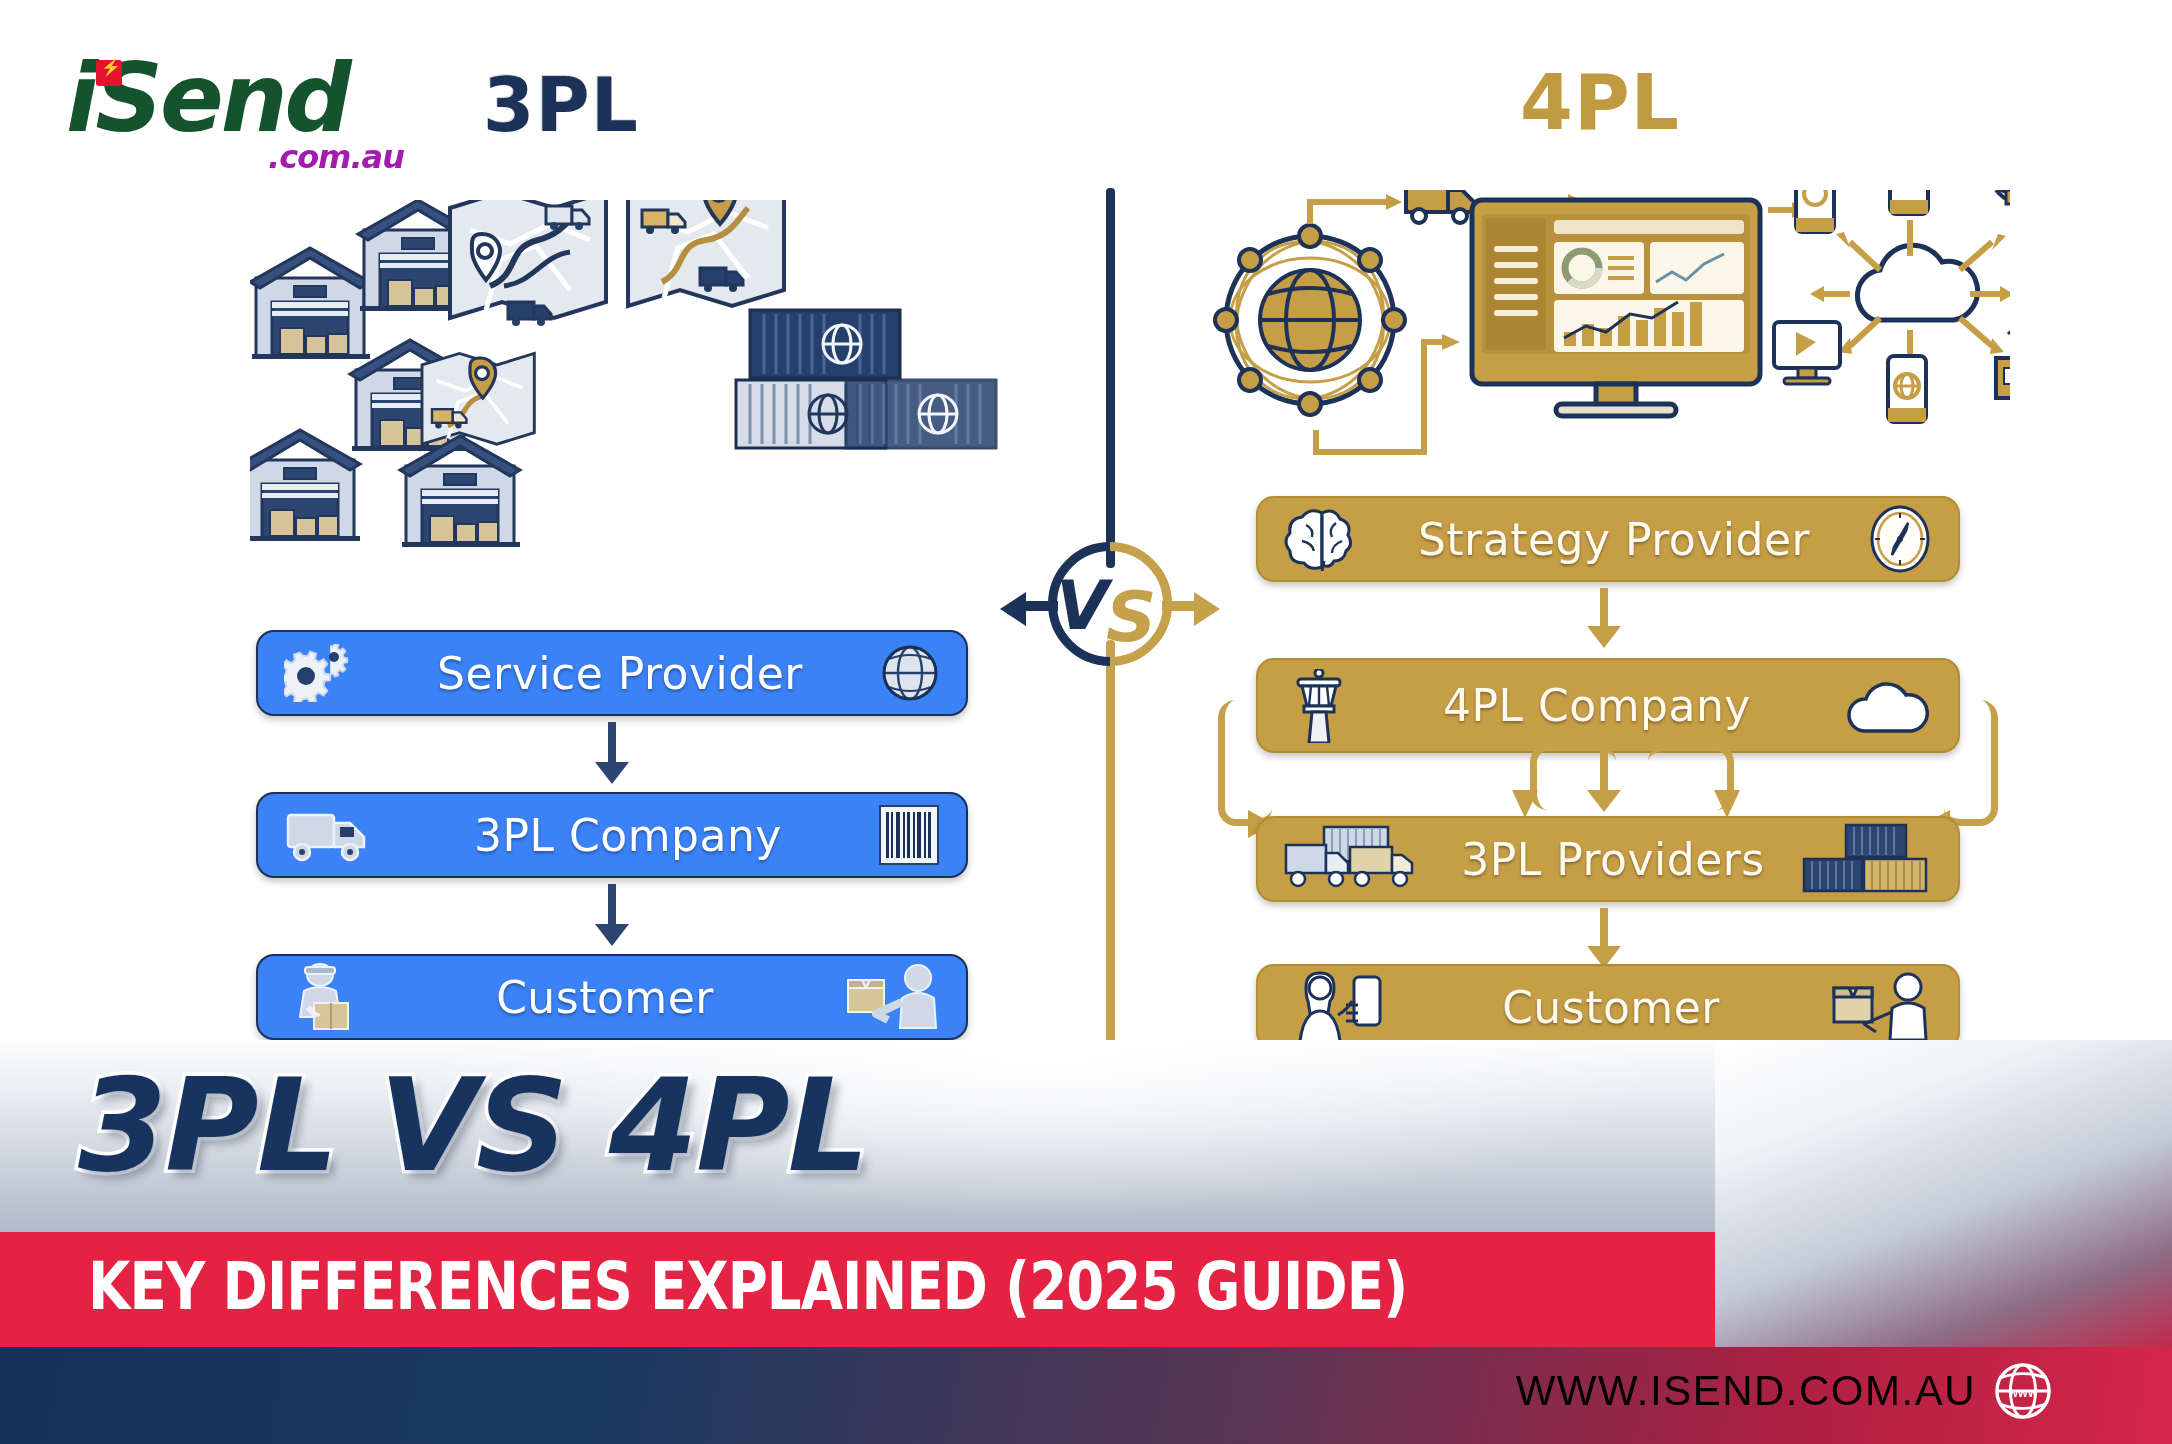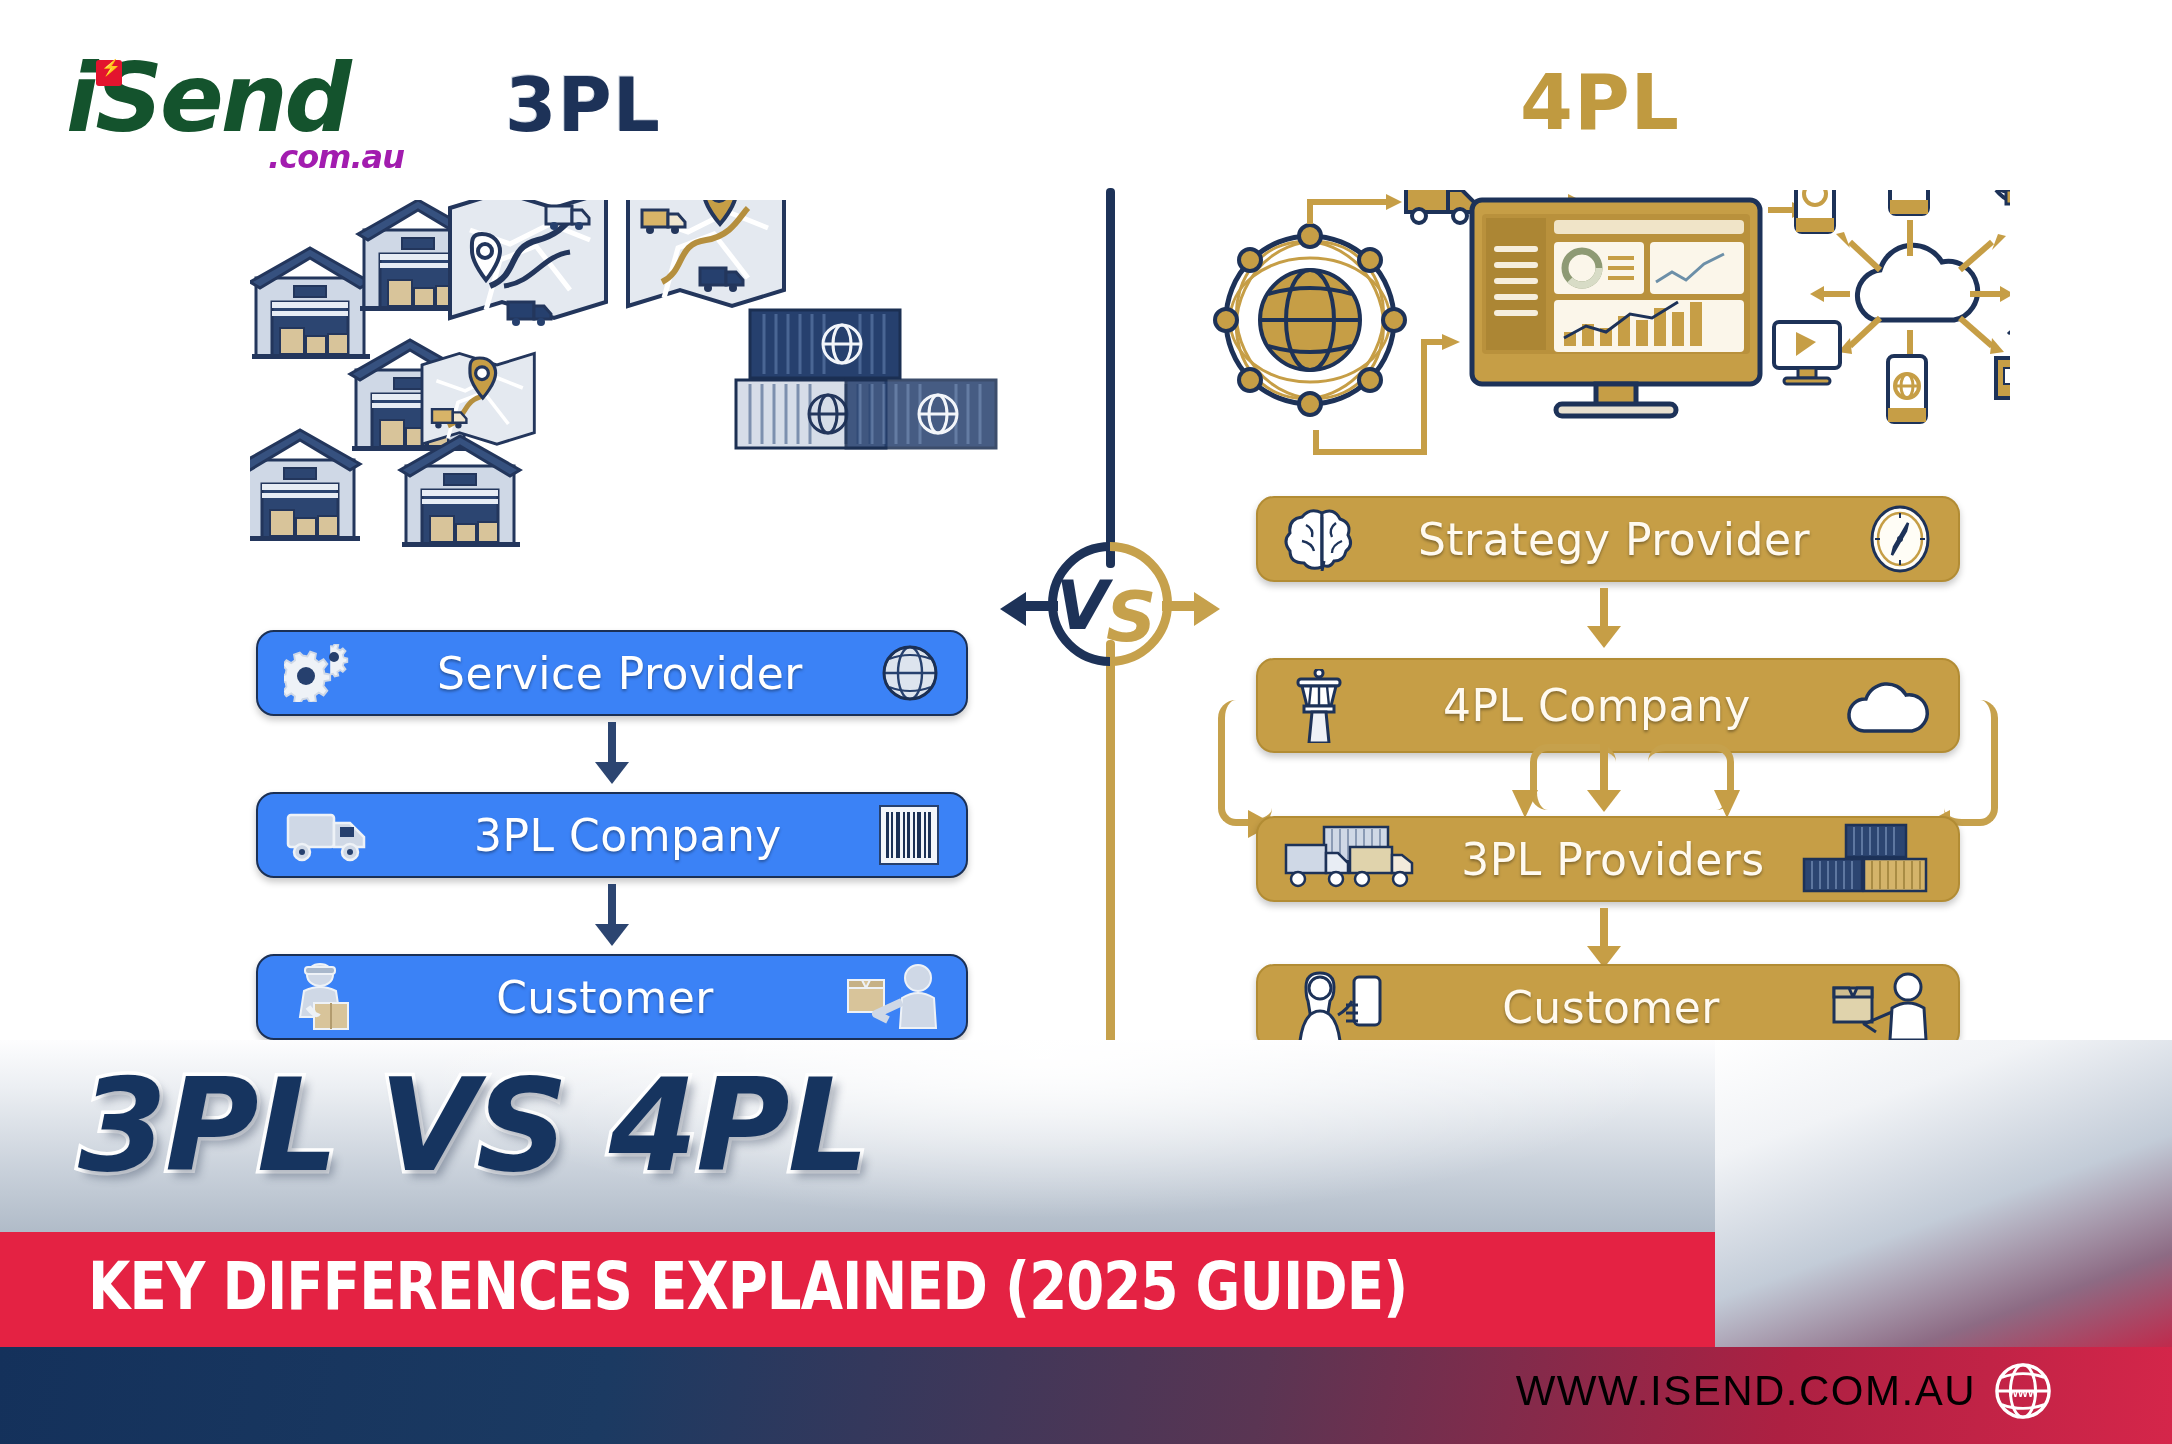--- a/index.html
+++ b/index.html
@@ -15,21 +15,21 @@
   
   .logo { position:absolute; left:66px; top:38px; width:330px; height:130px; }
   .logo-word { font-family:"DejaVu Sans", sans-serif; font-weight:700; font-style:italic;
      font-size:94px; color:#14532d; letter-spacing:-3px; line-height:1; position:absolute; left:0; top:14px; }
   .logo-dot { position:absolute; left:30px; top:22px; width:26px; height:26px; background:#e3142e; border-radius:3px; }
   .logo-dot:after{ content:"⚡"; position:absolute; left:5px; top:-2px; font-size:16px; color:#fff; font-style:normal;}
   .logo-tld { position:absolute; left:178px; top:100px; font-family:"DejaVu Sans", sans-serif;
      font-style:italic; font-weight:700; font-size:32px; color:#a21caf; letter-spacing:-1px;margin-left:24px; }
 
   
-  .head3pl { position:absolute; left:505px; top:62px; font-family:"DejaVu Sans", sans-serif;
+  .head3pl { position:absolute; left:483px; top:62px; font-family:"DejaVu Sans", sans-serif;
      font-weight:700; font-size:74px; color:#1d3258; letter-spacing:1px;
      text-shadow: 2px 2px 0 rgba(255,255,255,.9), -1px -1px 0 rgba(120,140,170,.35); }
   .head4pl { position:absolute; left:1520px; top:58px; font-family:"DejaVu Sans", sans-serif;
      font-weight:700; font-size:76px; color:#c09a40; letter-spacing:1px; }
 
   
   .divider-top { position:absolute; left:1106px; top:188px; width:9px; height:380px; background:#1d3258; border-radius:4px;}
   .divider-bot { position:absolute; left:1106px; top:640px; width:9px; height:420px; background:#c6a14c; border-radius:4px;}
   .vs-wrap { position:absolute; left:1010px; top:530px; width:200px; height:180px; }
   .vs-ring-l { position:absolute; left:38px; top:12px; width:124px; height:124px; border:9px solid #1d3258;

